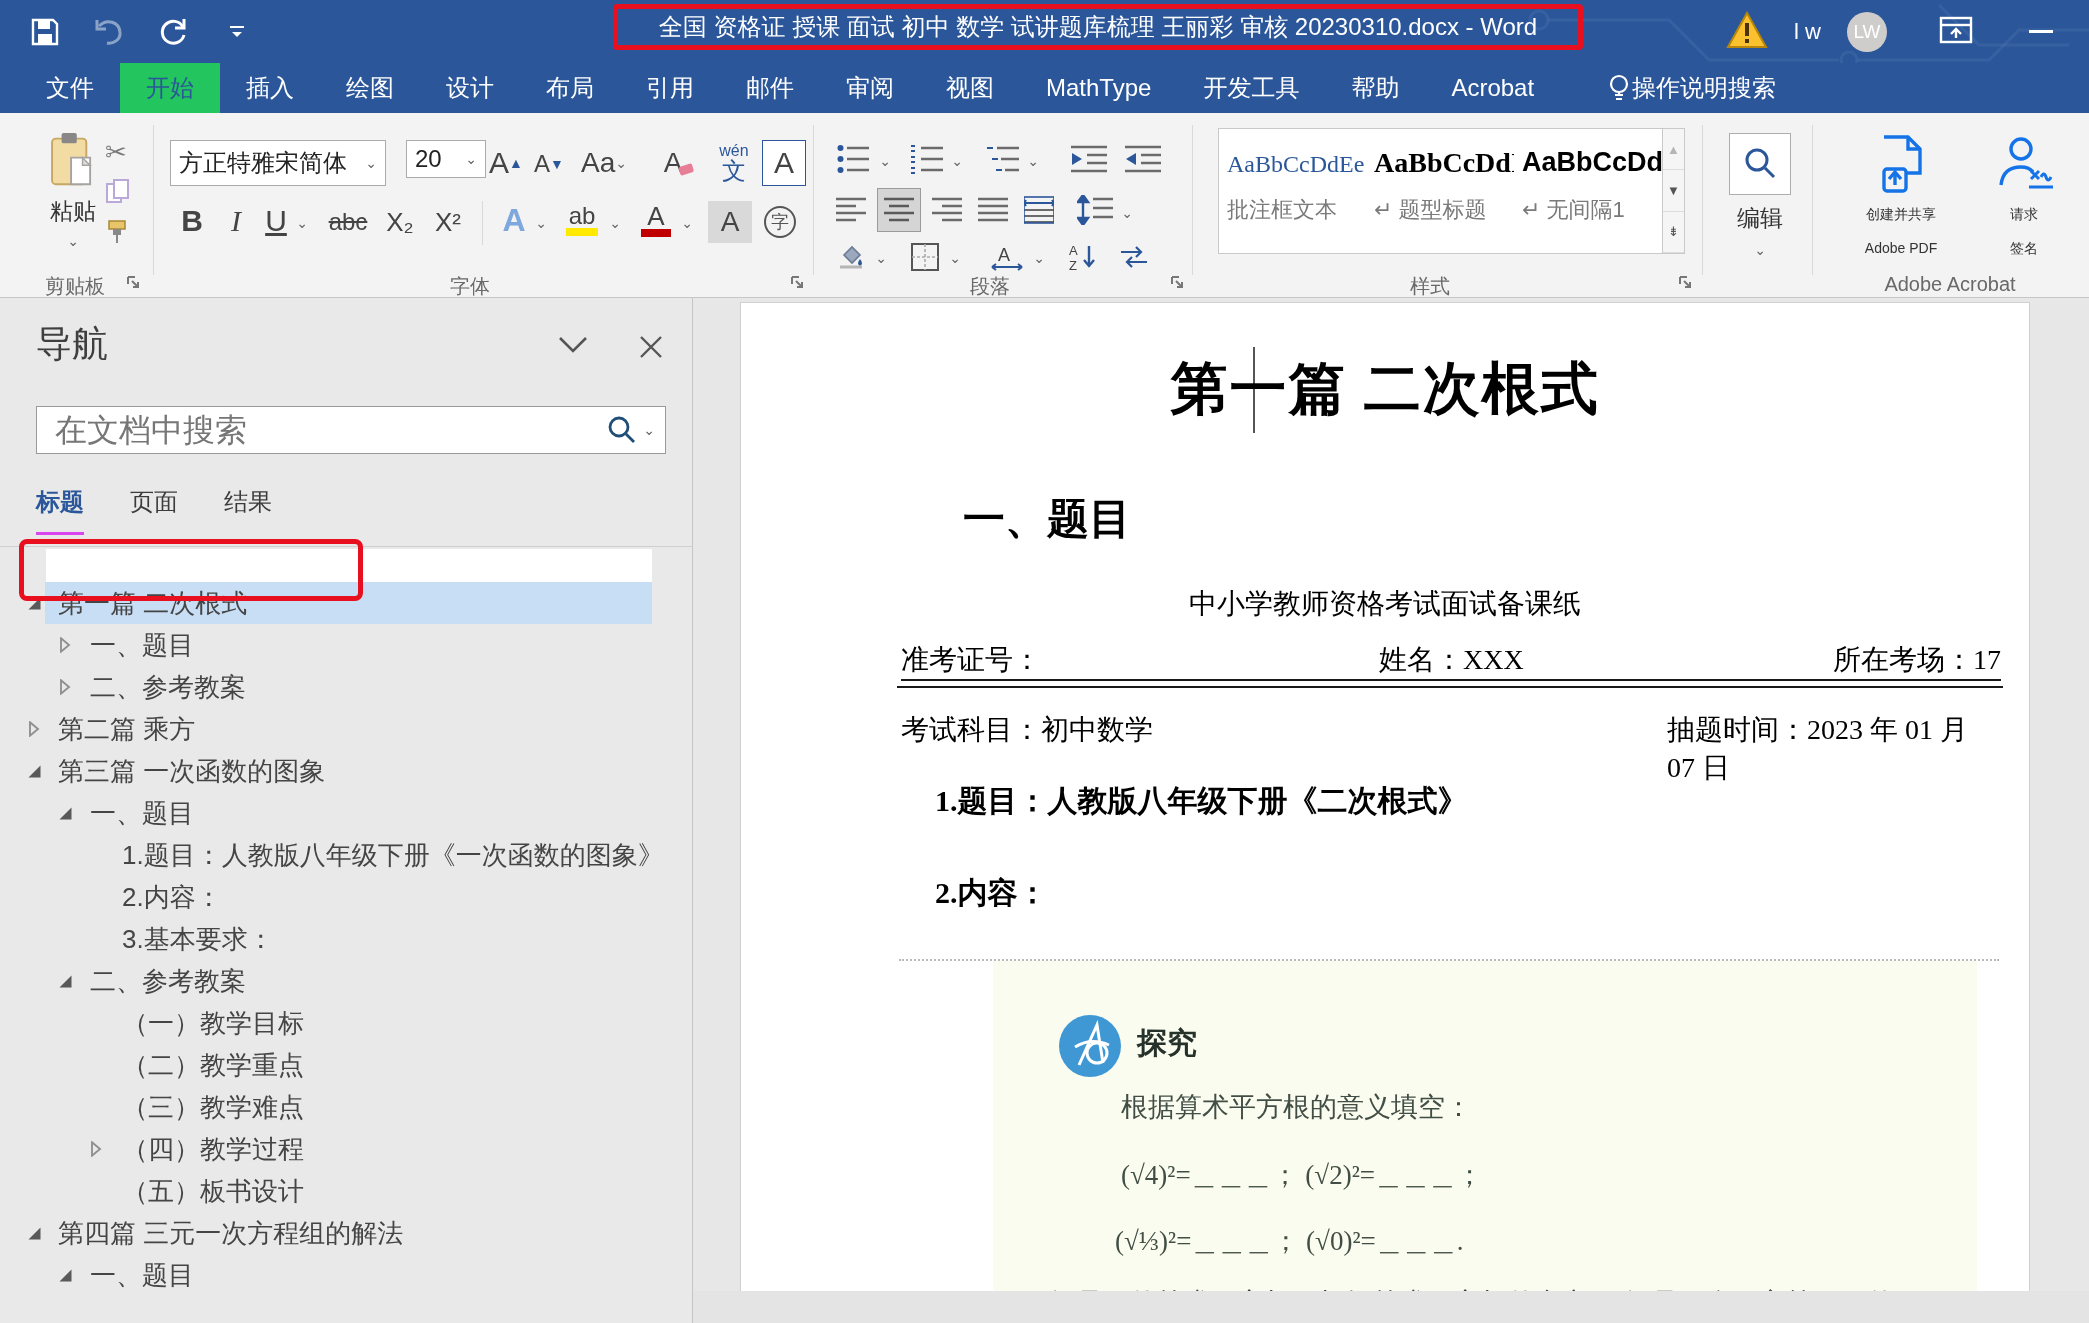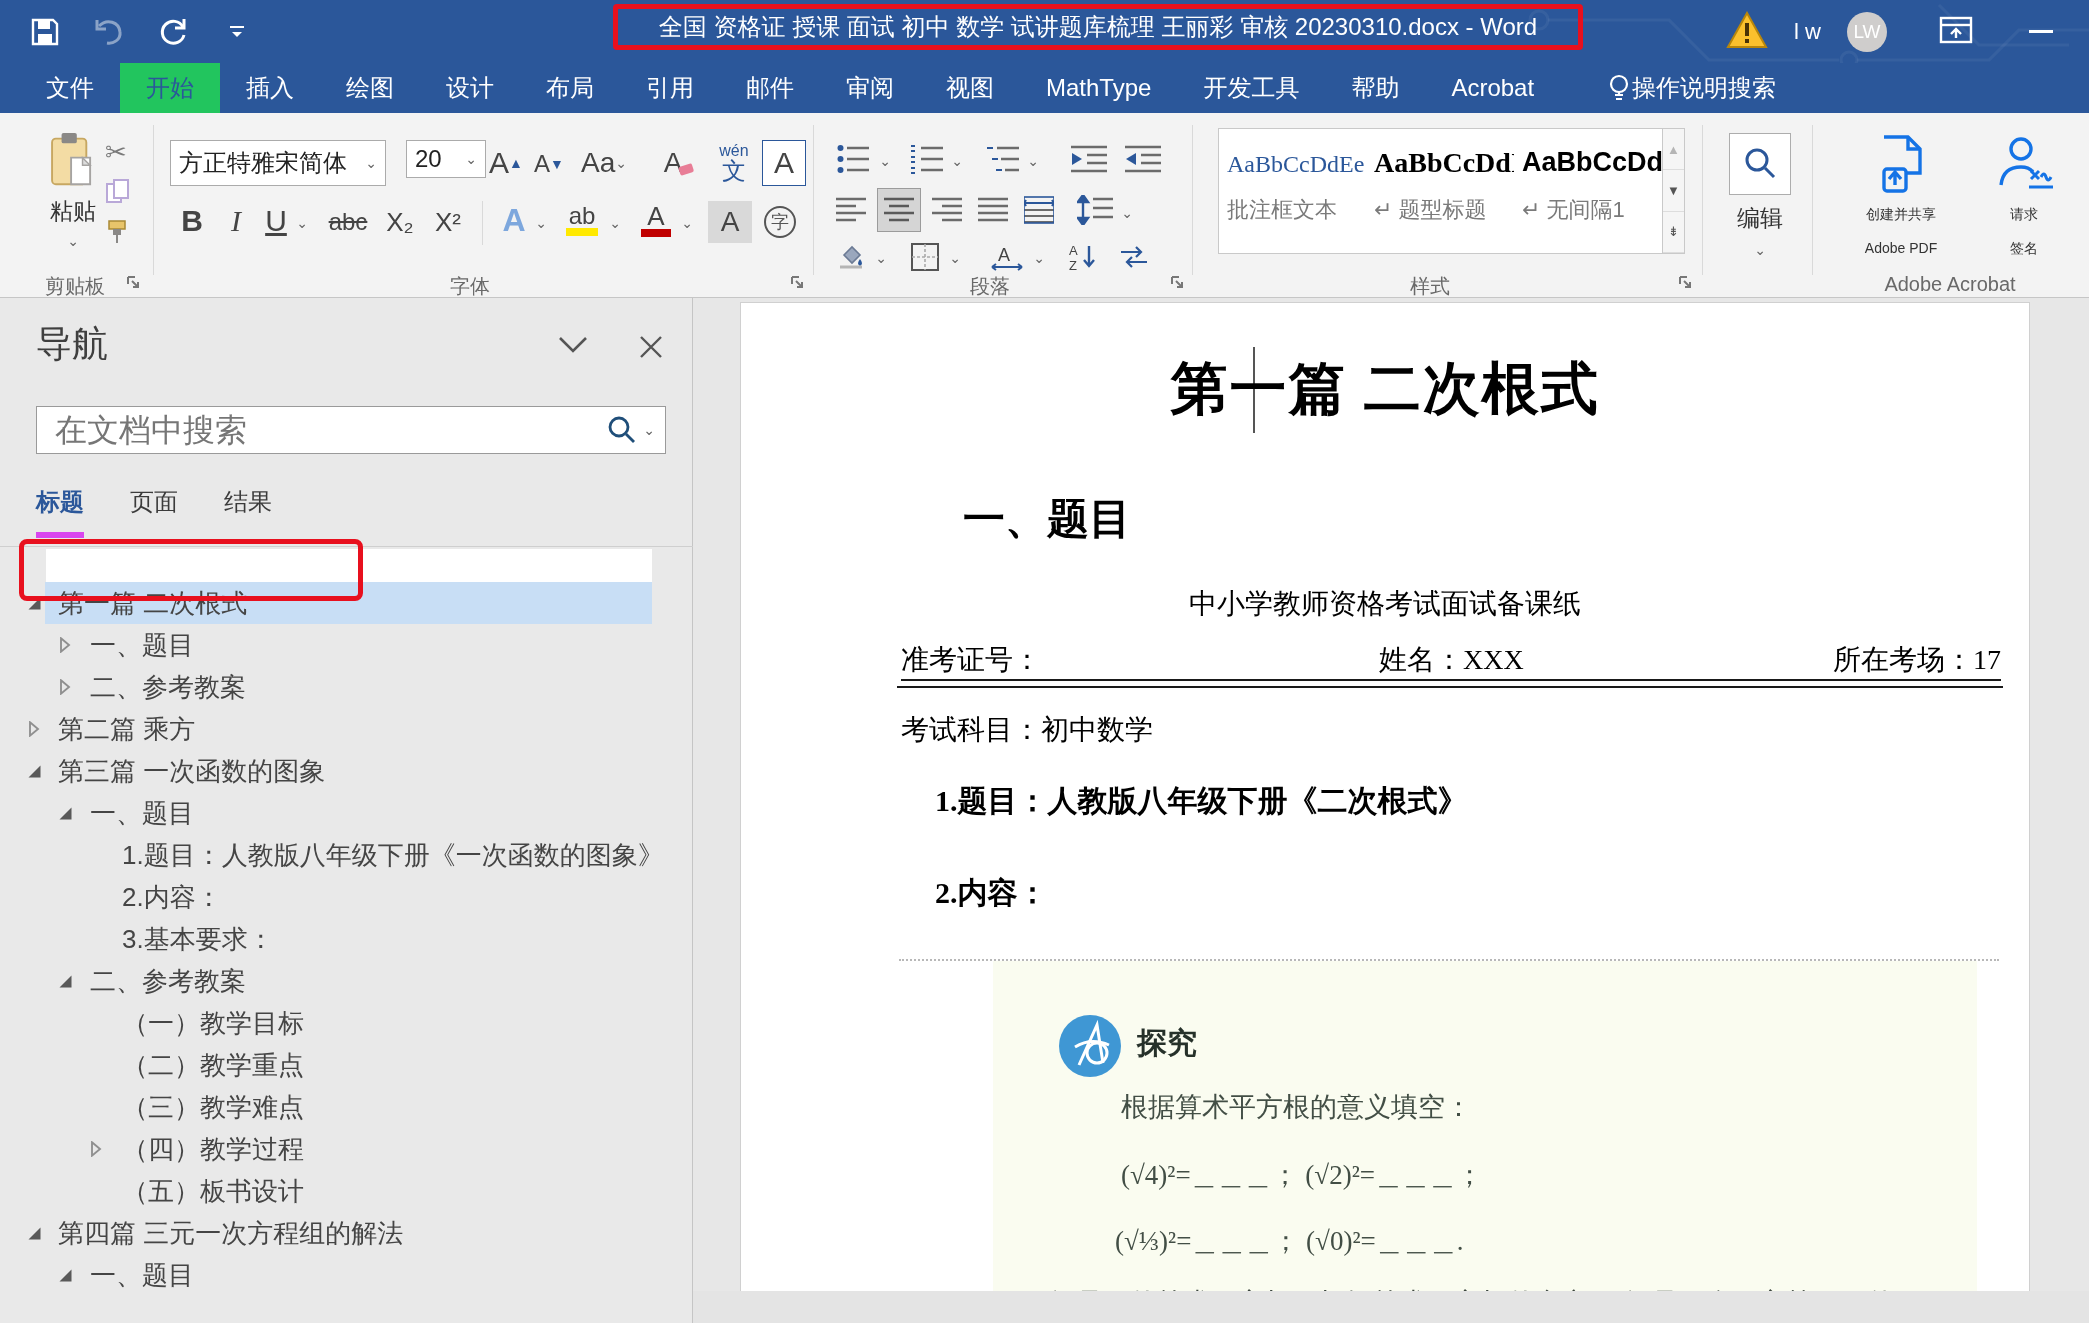--- a/index.html
+++ b/index.html
@@ -48,21 +48,21 @@
 
   
   .navpane { position:absolute; left:0; top:298px; width:693px; height:1025px; background:#e9e9e9; border-right:1px solid #c5c5c5; }
   .nav-title { position:absolute; left:36px; top:22px; font-size:36px; color:#3f3f3f; }
   .nav-ctl { position:absolute; top:36px; }
   .nav-search { position:absolute; left:36px; top:108px; width:630px; height:48px; background:#ffffff; border:1px solid #9a9a9a; display:flex; align-items:center; padding:0 10px 0 18px; }
   .nav-search input { flex:1; border:none; outline:none; font-size:32px; color:#333; font-family:"Liberation Sans",sans-serif; background:transparent; }
   .nav-search input::placeholder { color:#767676; opacity:1; }
   .nav-tabs { position:absolute; left:36px; top:188px; display:flex; gap:46px; }
   .nav-tab { font-size:24px; color:#3b3b3b; padding-bottom:14px; }
-  .nav-tab.active { color:#2b579a; font-weight:bold; border-bottom:6px solid #d946ef; }
+  .nav-tab.active { color:#2b579a; font-weight:bold; border-bottom:3px solid #d946ef; }
   .nav-sep { position:absolute; left:0; top:248px; width:693px; height:1px; background:#cfcfcf; }
   .nav-blankrow { position:absolute; left:46px; top:251px; width:606px; height:35px; background:#ffffff; }
   .nav-tree { position:absolute; left:0; top:284px; width:693px; }
   .nav-row { position:relative; height:42px; display:flex; align-items:center; cursor:default; }
   .nav-row .hl { position:absolute; left:45px; right:41px; top:0; bottom:0; background:transparent; }
   .nav-row.selected .hl { background:#c8def5; }
   .nav-arrow { position:absolute; width:20px; height:20px; z-index:2; display:flex; align-items:center; justify-content:center; }
   .nav-label { position:relative; z-index:2; font-size:26px; color:#454545; white-space:nowrap; }
   .lv1 .nav-arrow { left:24px; } .lv1 .nav-label { margin-left:58px; }
   .lv2 .nav-arrow { left:55px; } .lv2 .nav-label { margin-left:90px; }
@@ -667,20 +667,21 @@
       <div class="form-title">中小学教师资格考试面试备课纸</div>
       <div class="form-row1">
         <span>准考证号：</span>
         <span class="fr-name">姓名：XXX</span>
         <span class="fr-room">所在考场：17</span>
       </div>
       <div class="uline1"></div>
       <div class="uline2"></div>
       <div class="form-row2">
         <span>考试科目：初中数学</span>
+        <span class="fr-time">抽题时间：2023 年 01 月 07 日</span>
       </div>
       <div class="doc-item" style="top:478px">1.题目：人教版八年级下册《二次根式》</div>
       <div class="doc-item" style="top:570px">2.内容：</div>
       <div class="dotline"></div>
       <div class="bookimg">
         <span class="explore-icon">
           <svg width="66" height="66" viewBox="0 0 66 66">
               <circle cx="33" cy="33" r="31" fill="#3f97d4"></circle>
               <g stroke="#ffffff" stroke-width="3" fill="none">
                 <path d="M22 52 L40 12 l6 38"></path>

